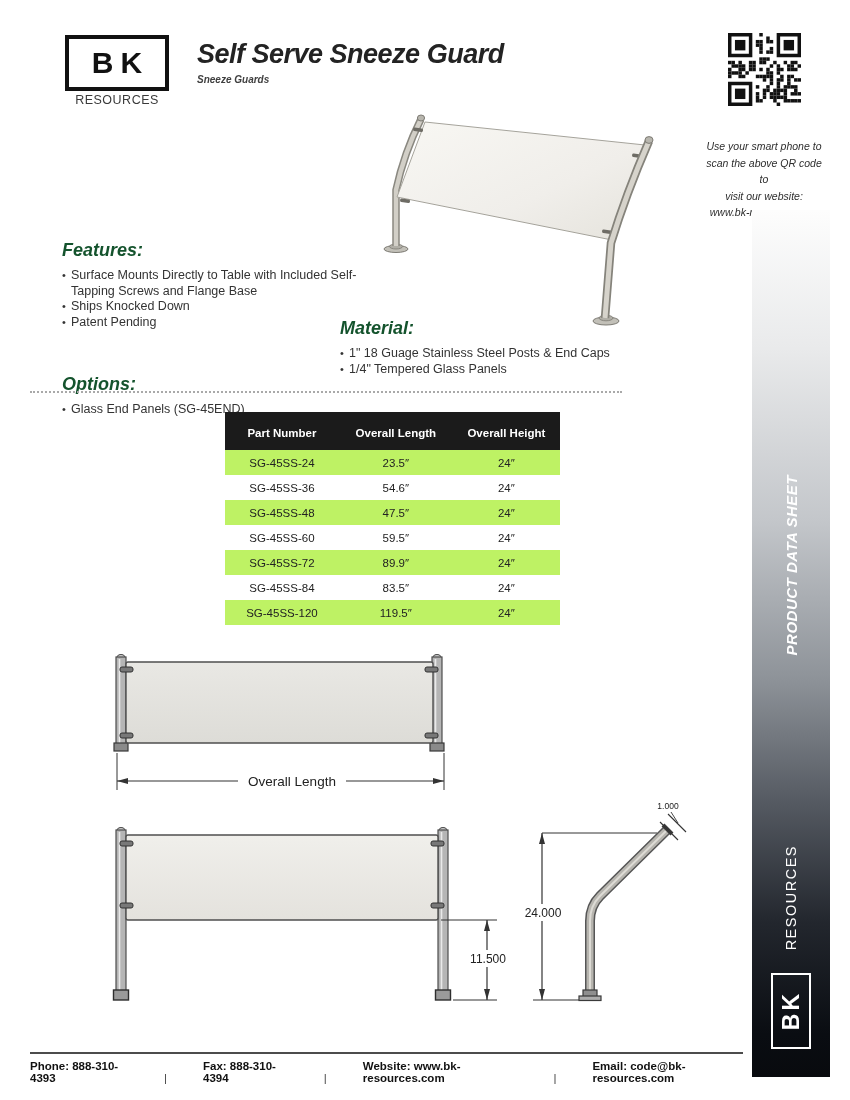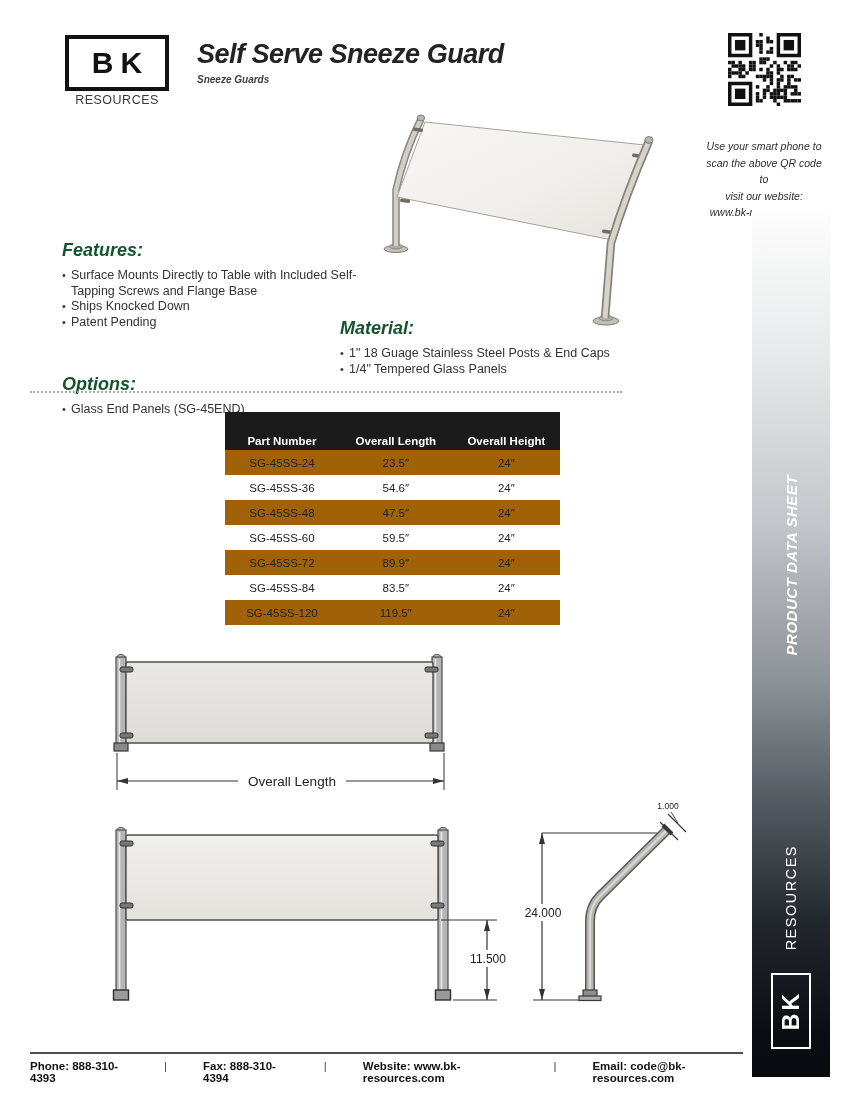--- a/index.html
+++ b/index.html
@@ -33,23 +33,23 @@
   .section li::before { content:"•"; position:absolute; left:0; top:0; font-size:11px; color:#333; }
   #features { left:62px; top:240px; width:310px; }
   #options  { left:62px; top:338px; width:310px;margin-top:36px; }
   #material { left:340px; top:318px; width:270px; }
 
   .dotted-divider { position:absolute; left:30px; top:391px; width:592px; border-top:2px dotted #a9a9a9; }
 
   
   .spec-table { position:absolute; left:225px; top:412px; width:335px; border-collapse:collapse; }
   .spec-table th { background:#1b1b1b; color:#fff; font-size:11.5px; font-weight:bold;
-    height:38px; vertical-align:bottom; padding-bottom:3px; text-align:center; }
+    height:38px; vertical-align:bottom; padding-bottom:11px; text-align:center; }
   .spec-table td { height:25px; text-align:center; font-size:11.5px; color:#222; }
-  .spec-table tr.alt td { background:#a16207; }
+  .spec-table tr.alt td { background:#bef264; }
   .spec-table col.c1 { width:34%; } .spec-table col.c2 { width:34%; } .spec-table col.c3 { width:32%; }
 
   
   .drawing { position:absolute; }
   #drawing-front1 { left:105px; top:648px; }
   #drawing-front2 { left:105px; top:820px; }
   #drawing-side   { left:520px; top:793px; }
   #product-image  { left:355px; top:108px; }
   .dim-text { font-family:"Liberation Sans", sans-serif; fill:#222; }
 
@@ -63,21 +63,21 @@
   .sidebar-resources { position:absolute; top:628px; left:0; right:0; height:120px;
     display:flex; align-items:center; justify-content:center;
     color:#fff; font-size:14.5px; letter-spacing:1.5px; font-weight:400; }
   .sidebar-bk-box { position:absolute; top:763px; left:19px; width:40px; height:76px;
     border:2.5px solid #fff; display:flex; align-items:center; justify-content:center; }
   .sidebar-bk-box .vtext { color:#fff; font-size:23px; font-weight:bold; letter-spacing:3px; }
 
   
   .footer-line { position:absolute; left:30px; top:1052px; width:713px; height:2px; background:#4c4c4c; }
   .footer-row { position:absolute; left:30px; top:1060px; width:713px; display:flex;
-    align-items:flex-start; justify-content:space-around; font-size:11.5px; font-weight:bold; color:#111;gap:36px; }
+    align-items:flex-end; justify-content:space-around; font-size:11.5px; font-weight:bold; color:#111;gap:36px; }
   .footer-sep { font-weight:400; color:#444; }
 </style>
 </head>
 <body>
 
 <div class="page">
 
   <div class="logo-box">
     <span class="logo-letters">BK</span>
   </div>

